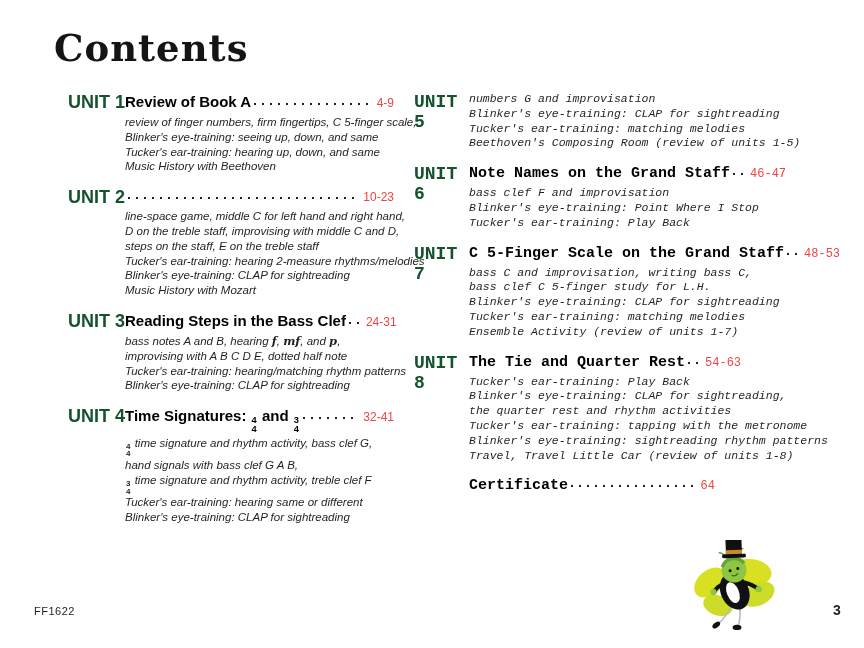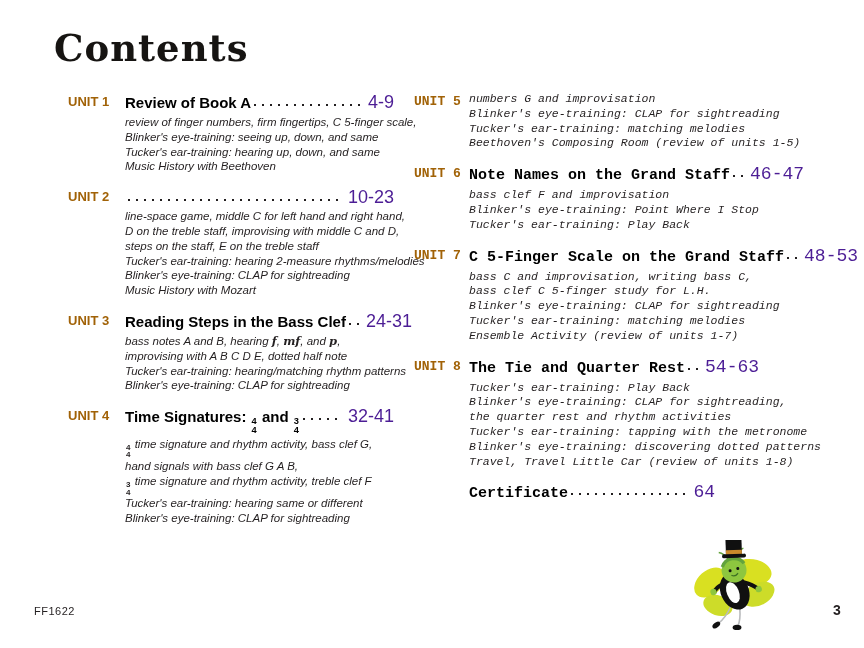--- a/index.html
+++ b/index.html
@@ -14,33 +14,33 @@
     font-family:"DejaVu Serif", serif; font-weight:bold;
     font-size:37px; letter-spacing:1px; color:#161412;
   }
   .col { position:absolute; top:92px; }
   .col-left  { left:68px;  width:326px; }
   .col-right { left:414px; width:301px;font-family:Liberation Mono, monospace; }
   .unit { display:grid; margin-bottom:13px; }
   .col-left  .unit { grid-template-columns:57px 1fr; }
   .col-right .unit { grid-template-columns:55px 1fr; }
   .unit-label {
-    color:#a16207; font-weight:bold; font-size:13px; line-height:20px;
+    color:#14532d; font-weight:bold; font-size:18px; line-height:20px;
   }
   .unit-content { min-width:0; }
   .title-row { display:flex; align-items:baseline; line-height:20px; margin-bottom:2px; }
   .unit-title {
     color:#000000; font-weight:bold; font-size:15px; white-space:nowrap;
   }
   .leader { flex:1 1 auto; margin:0 5px 0 3px; position:relative; min-width:12px; }
   .leader::after {
     content:""; position:absolute; left:0; right:0; bottom:2px; height:2px;
     background:repeating-linear-gradient(to right, #231f20 0 2px, transparent 2px 8px);
   }
-  .pages { font-size:18px; color:#4c1d95; white-space:nowrap;text-align:right; }
+  .pages { font-size:12px; color:#ef4444; white-space:nowrap;text-align:right; }
   .line {
     font-size:11.5px; font-style:italic; line-height:14.8px; color:#231f20;
     white-space:nowrap;
   }
   .frac {
     display:inline-flex; flex-direction:column; align-items:center;
     font-size:0.62em; line-height:0.95; font-weight:bold; vertical-align:-2px;
     font-style:normal; padding:0 1px;
   }
   .line .frac { font-weight:bold; font-size:0.7em; vertical-align:-2px; }
@@ -176,21 +176,21 @@
         <div class="unit-content">
           <div class="title-row">
             <span class="unit-title">The Tie and Quarter Rest</span>
             <span class="leader"></span>
             <span class="pages">54-63</span>
           </div>
           <div class="line">Tucker's ear-training: Play Back</div>
           <div class="line">Blinker's eye-training: CLAP for sightreading,</div>
           <div class="line">the quarter rest and rhythm activities</div>
           <div class="line">Tucker's ear-training: tapping with the metronome</div>
-          <div class="line">Blinker's eye-training: discovering dotted patterns</div>
+          <div class="line">Blinker's eye-training: sightreading rhythm patterns</div>
           <div class="line">Travel, Travel Little Car (review of units 1-8)</div>
         </div>
       </div>
       <div class="unit">
         <div class="unit-label"></div>
         <div class="unit-content">
           <div class="title-row">
             <span class="unit-title">Certificate</span>
             <span class="leader"></span>
             <span class="pages">64</span>

